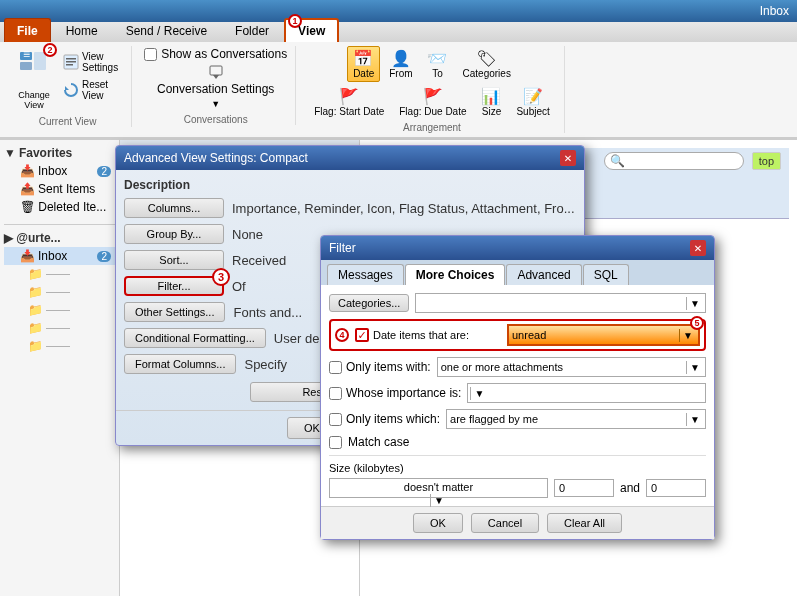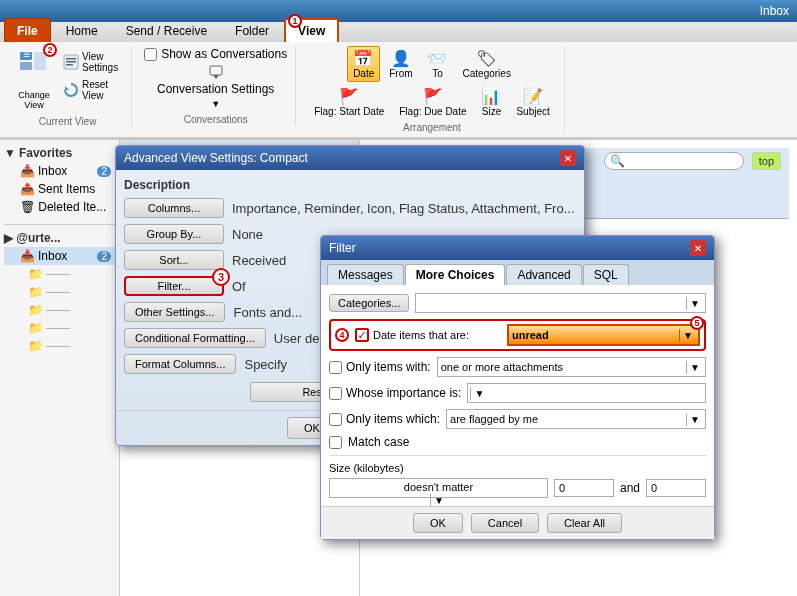--- a/index.html
+++ b/index.html
@@ -417,21 +417,21 @@
       cursor: pointer;
     }
 
     .filter-dropdown.highlighted {
       background: linear-gradient(to bottom, #ffe0a0, #ff8800);
       border: 2px solid #cc4400;
     }
 
     .filter-dropdown.highlighted .filter-dropdown-text {
       color: #000;
-      font-weight: bold;
+      font-weight: normal;
     }
 
     .filter-checkbox-row {
       display: flex;
       align-items: center;
       gap: 6px;
       margin-bottom: 4px;
     }
 
     .filter-checkbox-label {

